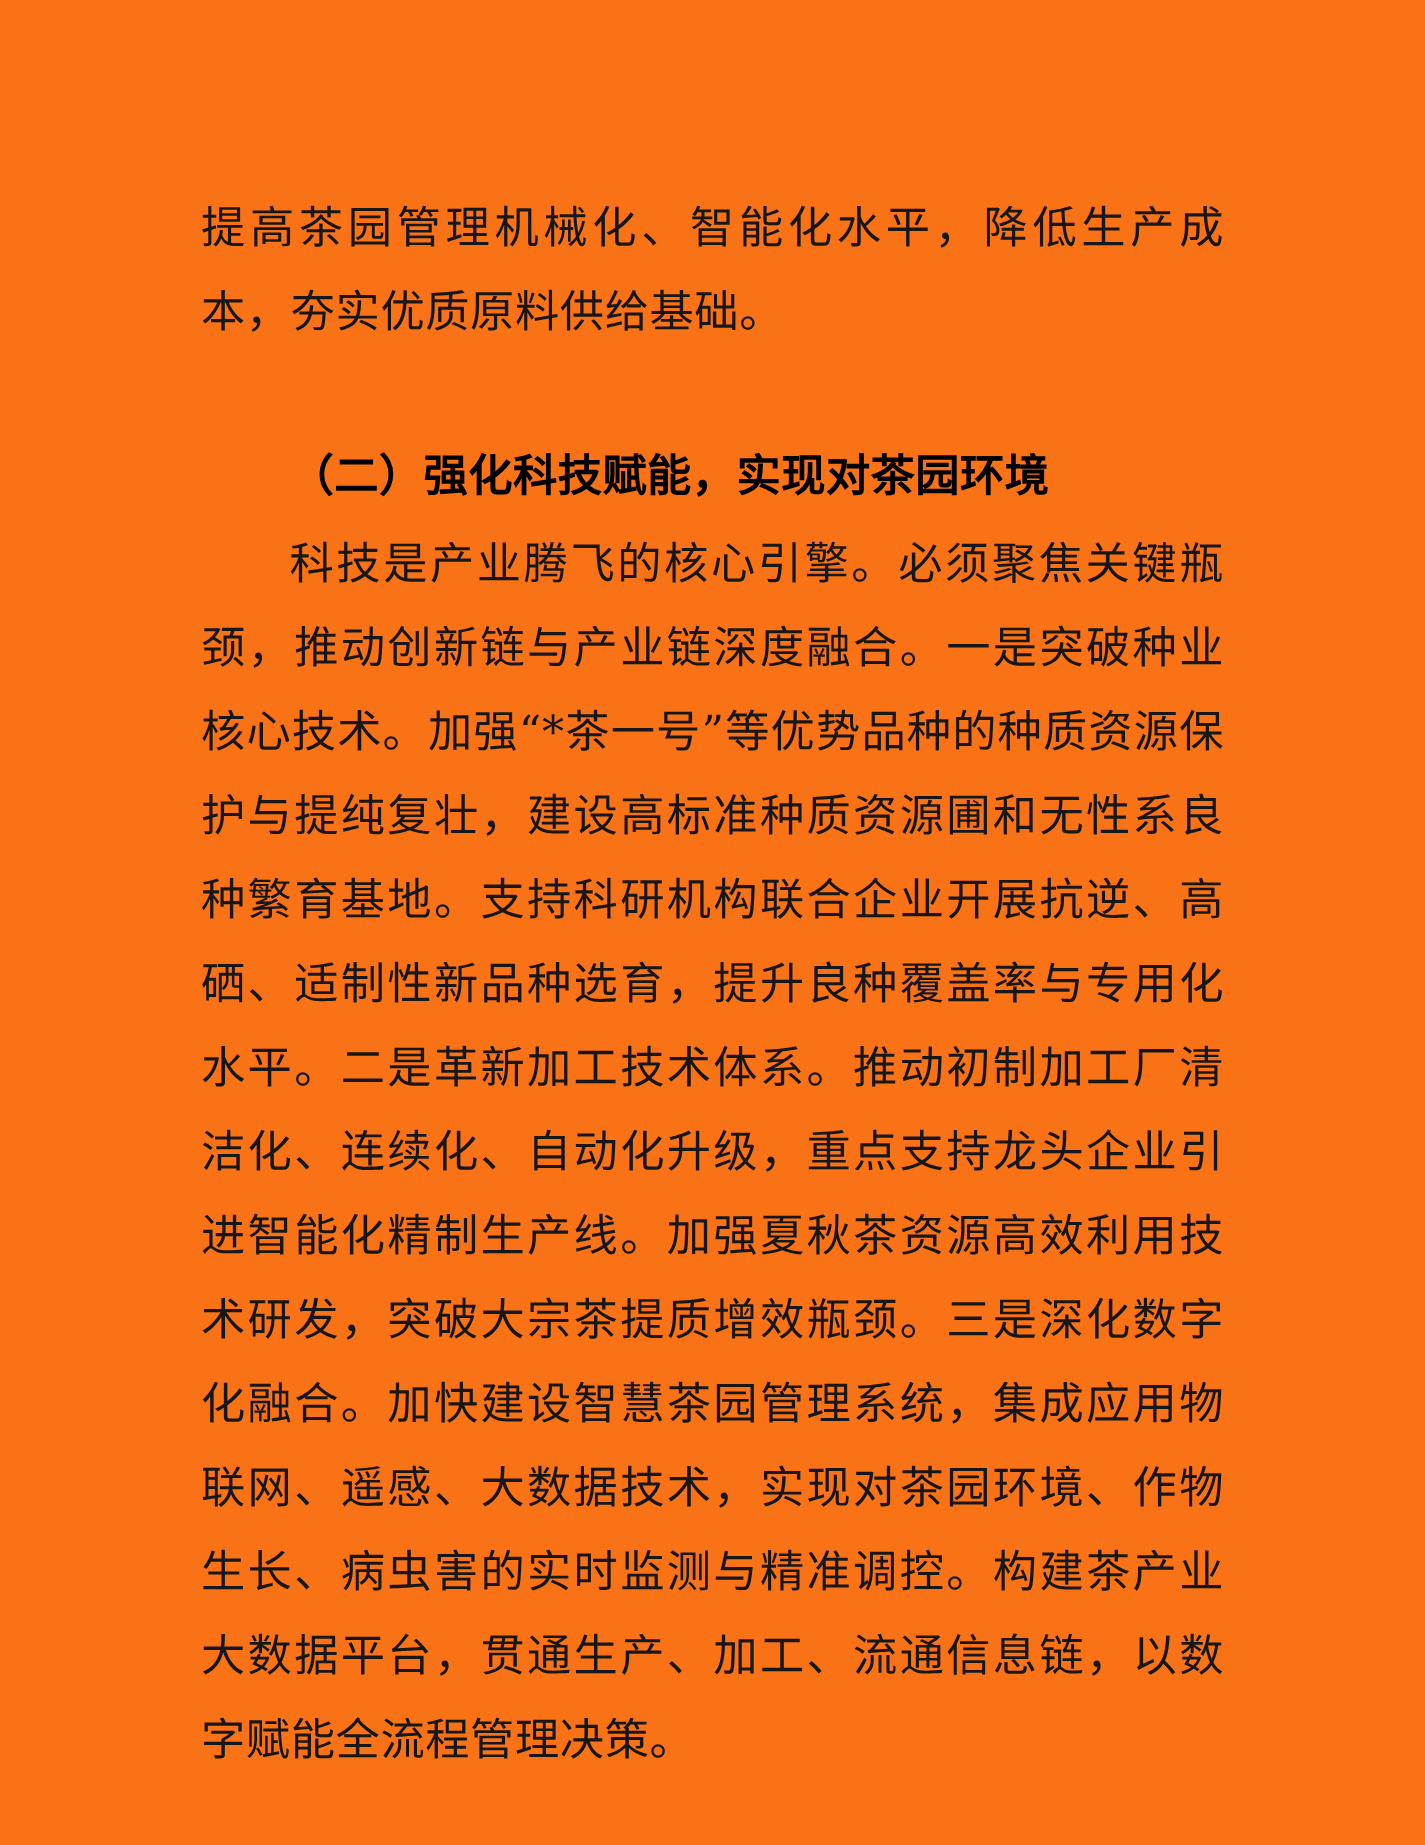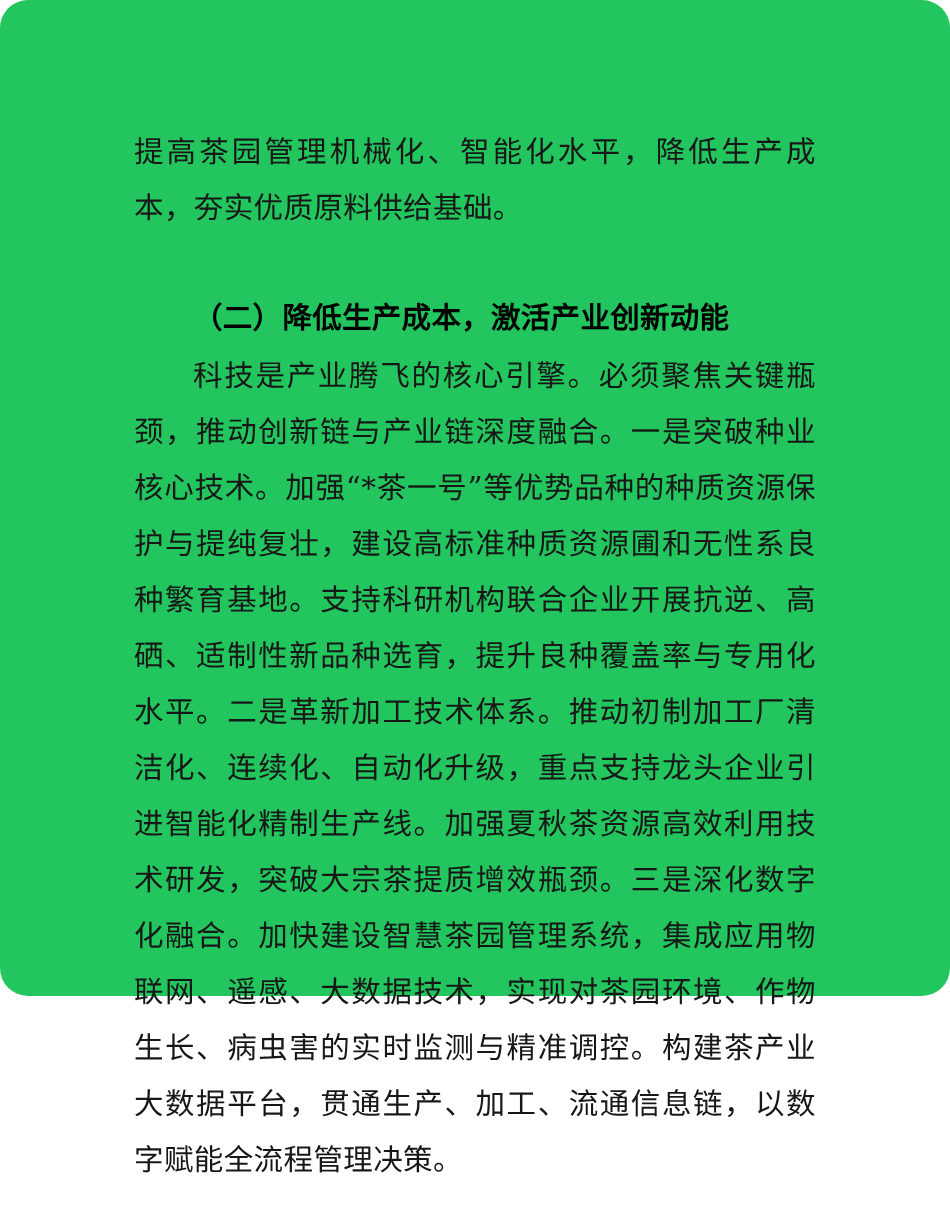--- a/index.html
+++ b/index.html
@@ -16,24 +16,23 @@
     font-family: "DejaVu Serif", "Liberation Serif", serif;
     color: #1a1a1a;
     -webkit-font-smoothing: antialiased;
   }
 
   .page {
     position: absolute;
     left: 0;
     top: 0;
     width: 950px;
-    height: 996px;
-    background: #22c55e;
+    height: 1230px;
+    background: #f97316;
     box-sizing: border-box;
-    border-radius: 28px;
   }
 
   .content {
     position: absolute;
     left: 134px;
     top: 124px;
     width: 682px;
   }
 
   
@@ -76,21 +75,21 @@
 </head>
 <body>
 
 <div class="page">
   <div class="content">
 
     <p class="para cont">提高茶园管理机械化、智能化水平，降低生产成本，夯实优质原料供给基础。</p>
 
     <div class="gap-before-heading"></div>
 
-    <h2 class="heading">（二）降低生产成本，激活产业创新动能</h2>
+    <h2 class="heading">（二）强化科技赋能，实现对茶园环境</h2>
 
     <div class="gap-after-heading"></div>
 
     <p class="para indent">科技是产业腾飞的核心引擎。必须聚焦关键瓶颈，推动创新链与产业链深度融合。一是突破种业核心技术。加强“*茶一号”等优势品种的种质资源保护与提纯复壮，建设高标准种质资源圃和无性系良种繁育基地。支持科研机构联合企业开展抗逆、高硒、适制性新品种选育，提升良种覆盖率与专用化水平。二是革新加工技术体系。推动初制加工厂清洁化、连续化、自动化升级，重点支持龙头企业引进智能化精制生产线。加强夏秋茶资源高效利用技术研发，突破大宗茶提质增效瓶颈。三是深化数字化融合。加快建设智慧茶园管理系统，集成应用物联网、遥感、大数据技术，实现对茶园环境、作物生长、病虫害的实时监测与精准调控。构建茶产业大数据平台，贯通生产、加工、流通信息链，以数字赋能全流程管理决策。</p>
 
     <div class="gap-before-heading"></div>
 
   </div>
 </div>
 

